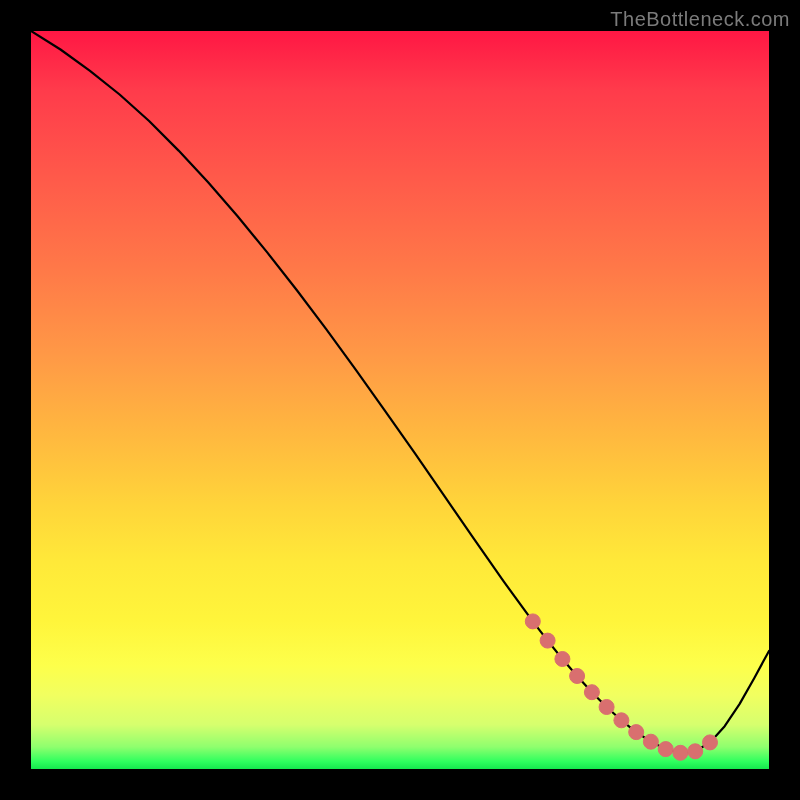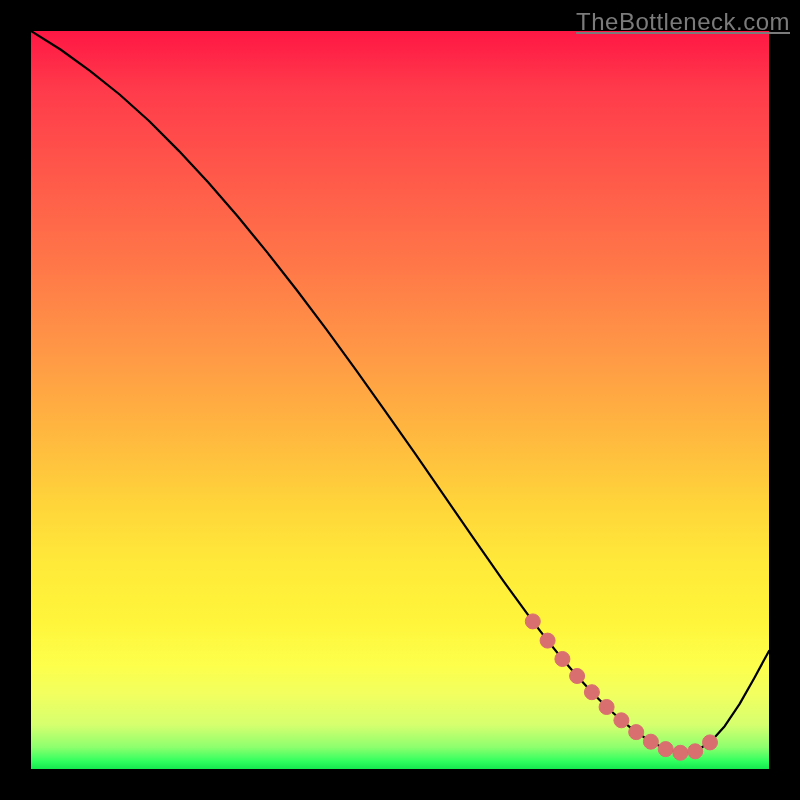--- a/index.html
+++ b/index.html
@@ -43,25 +43,24 @@
       #8fff6e 97%,
       #2eff5e 99%,
       #15e84e 100%
     );
   }
   .watermark {
     position: absolute;
     top: 8px;
     right: 10px;
     color: #7b7b7b;
-    font-size: 24px;
+    font-size: 20px;
     letter-spacing: 0.5px;
     font-weight: 400;
     user-select: none;
-    text-decoration: underline;
   }
   svg.curve {
     position: absolute;
     left: 0;
     top: 0;
   }
 </style>
 </head>
 <body>
 

